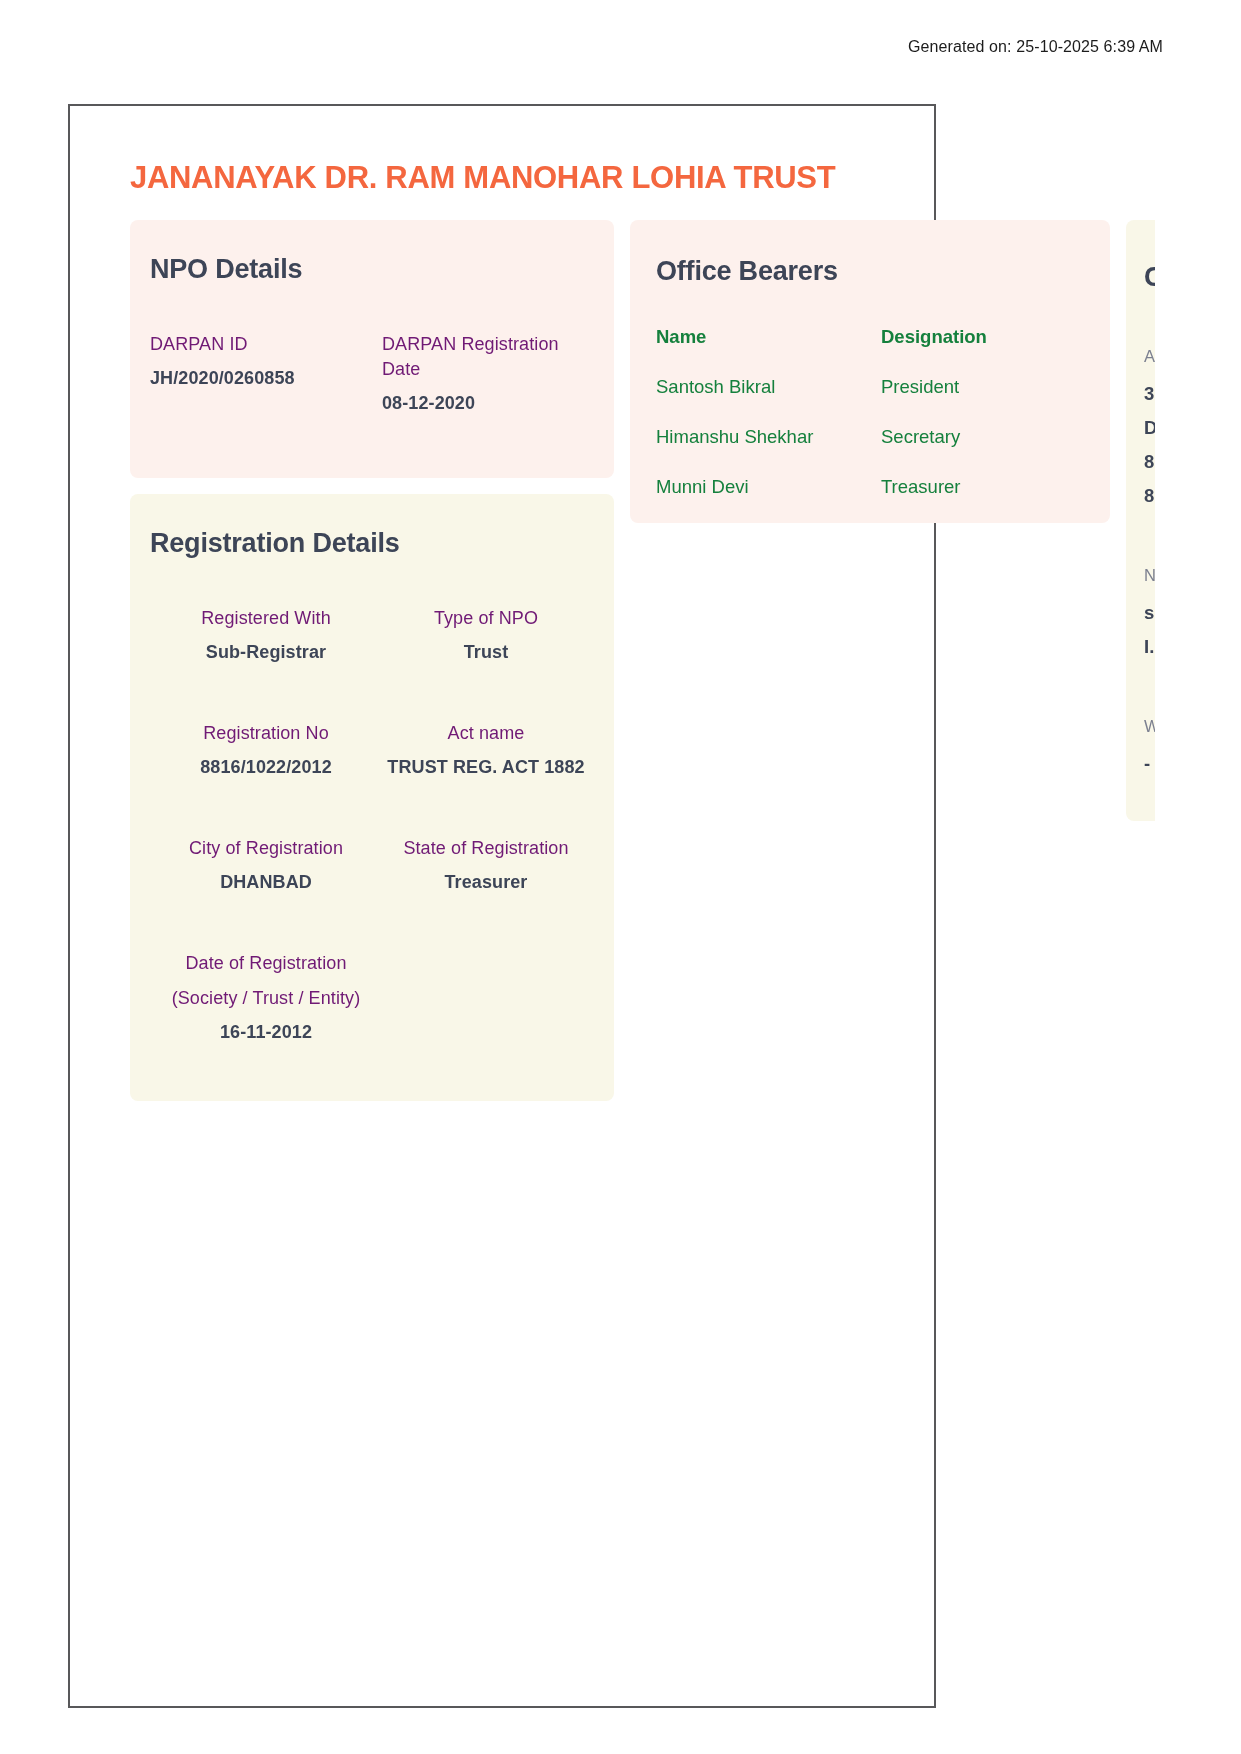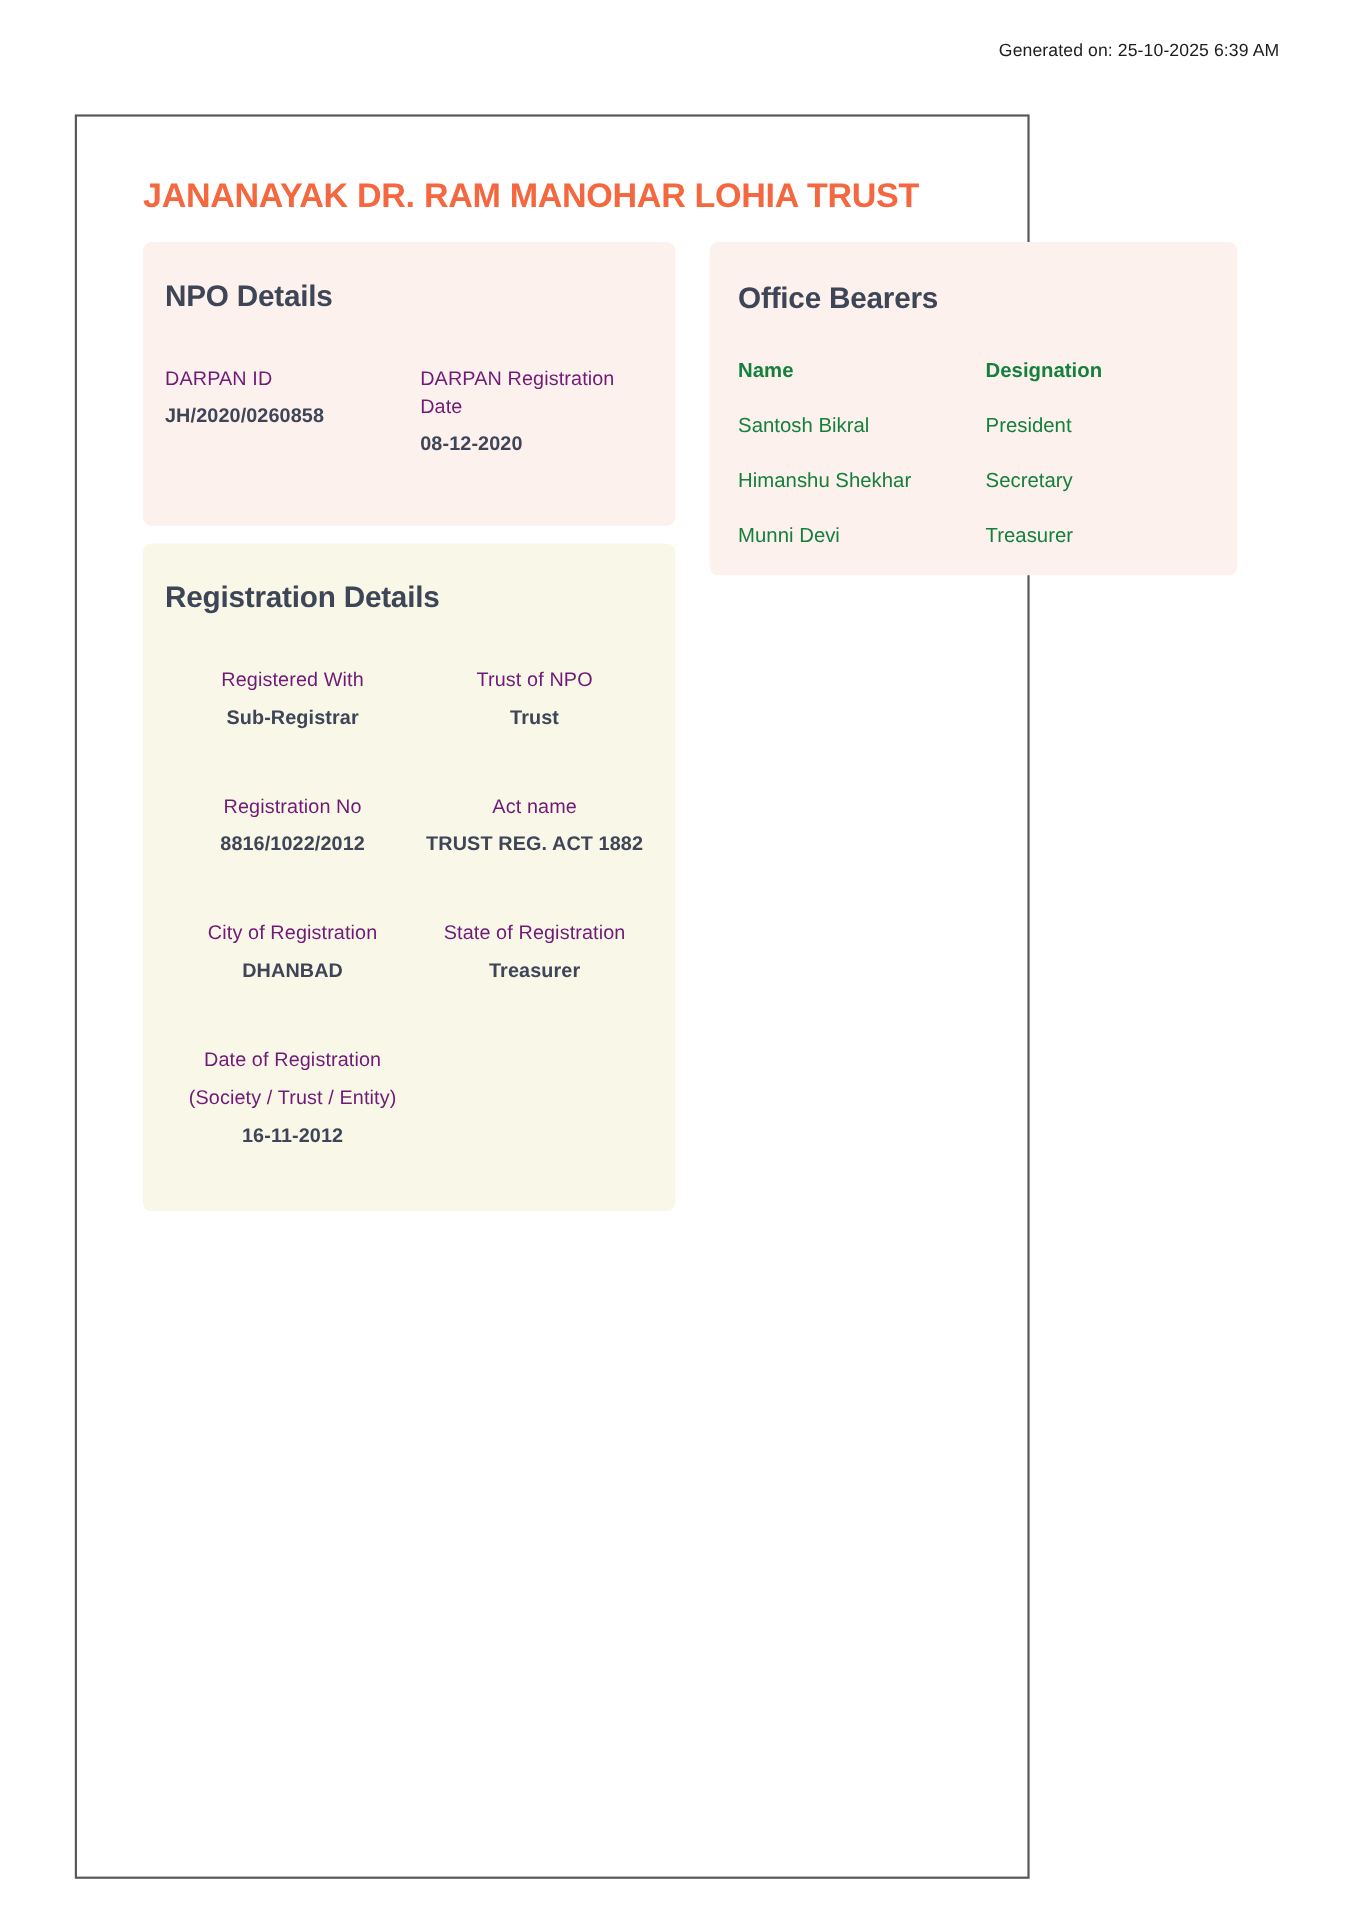--- a/index.html
+++ b/index.html
@@ -16,21 +16,21 @@
     position:absolute;left:68px;top:72px;width:868px;height:1604px;
     border:2px solid #58585a;background:#ffffff;box-sizing:border-box;margin-top:32px;
   }
   .page-inner{padding:54px 0 0 60px;}
   .report-title{
     margin:0 0 24px 0;
     font-size:31px;font-weight:800;letter-spacing:-0.3px;
     color:#f4673f;
   }
   .columns{
-    display:flex;gap:31px;align-items:flex-start;
+    display:flex;gap:16px;align-items:flex-start;
     width:1025px;overflow:hidden;
   }
   .col{flex:0 0 auto;}
   .col1{width:484px;}
   .col2{width:480px;}
   .col3{width:481px;}
   .card{border-radius:8px;box-sizing:border-box;}
   .card-pink{background:#fdf1ed;}
   .card-cream{background:#f9f7e8;}
   .card h2{
@@ -104,21 +104,21 @@
           <h2>Registration Details</h2>
           <div class="reg-rows">
 
           <div class="reg-row">
               <div class="field">
                 <div class="label">Registered With</div>
 
                 <div class="value">Sub-Registrar</div>
               </div>
               <div class="field">
-                <div class="label">Trust of NPO</div>
+                <div class="label">Type of NPO</div>
                 <div class="value">Trust</div>
               </div>
             </div>
               <div class="reg-row">
               <div class="field">
                 <div class="label">Registration No</div>
 
                 <div class="value">8816/1022/2012</div>
               </div>
               <div class="field">

